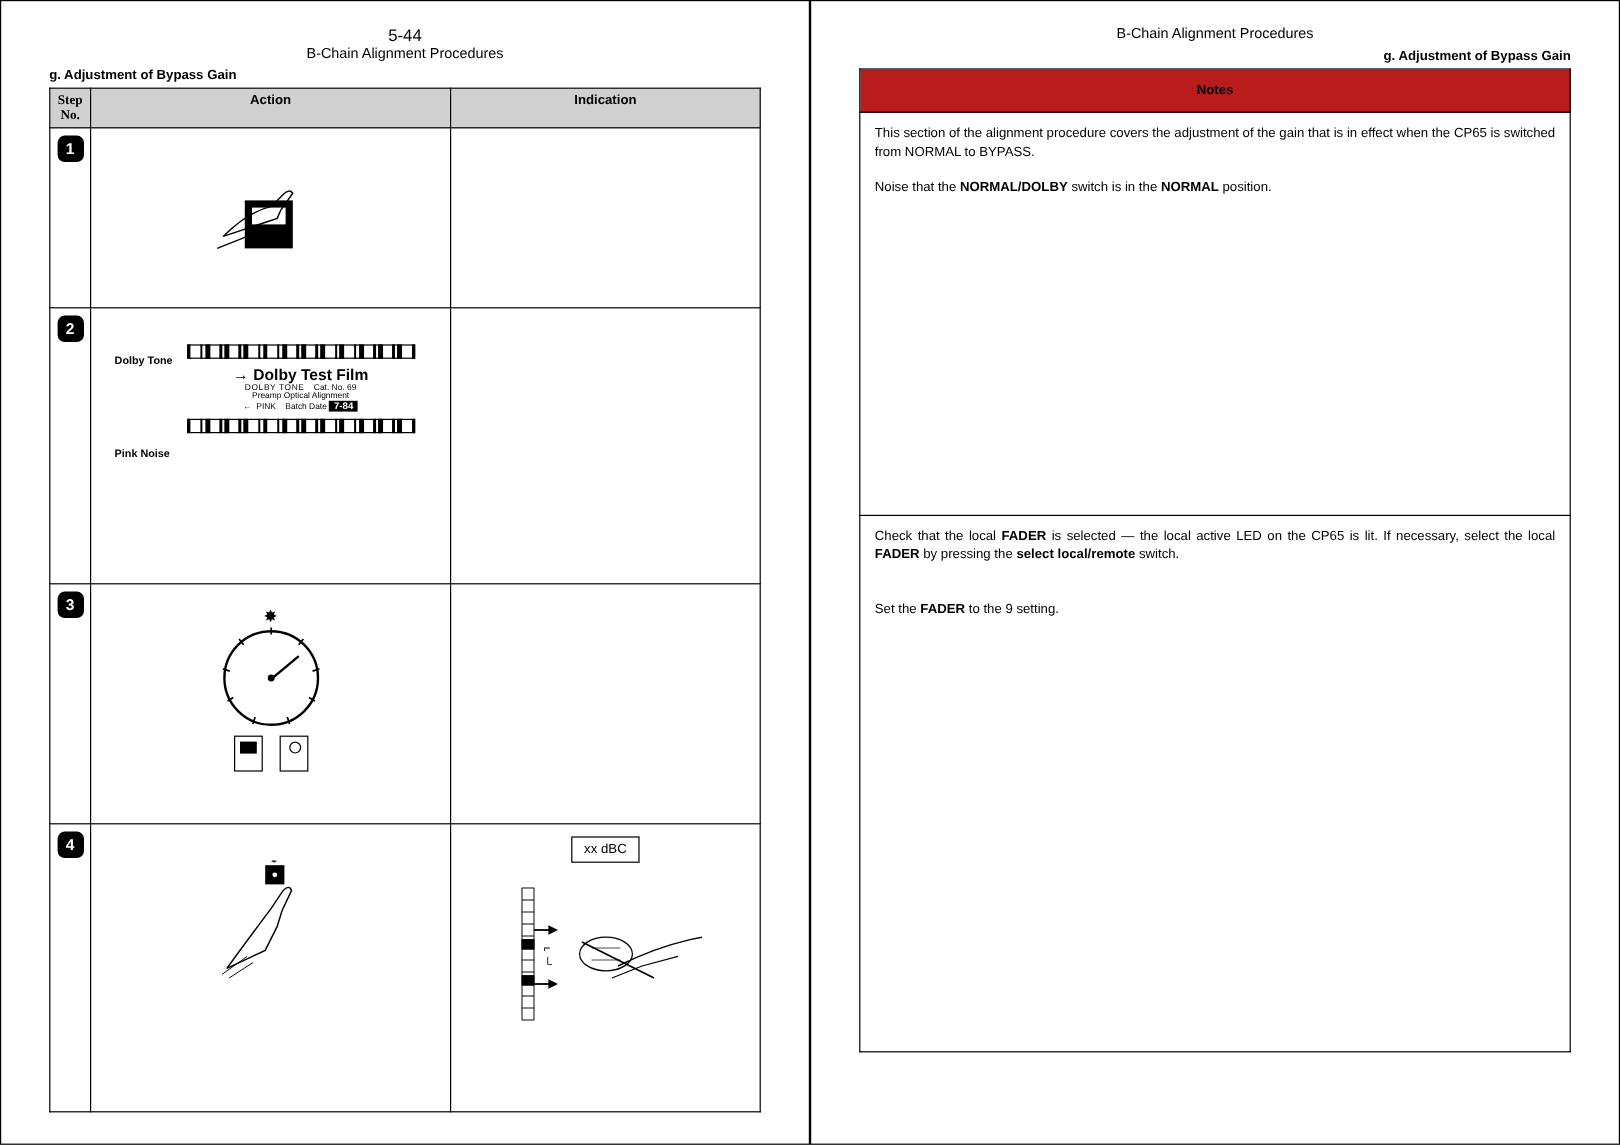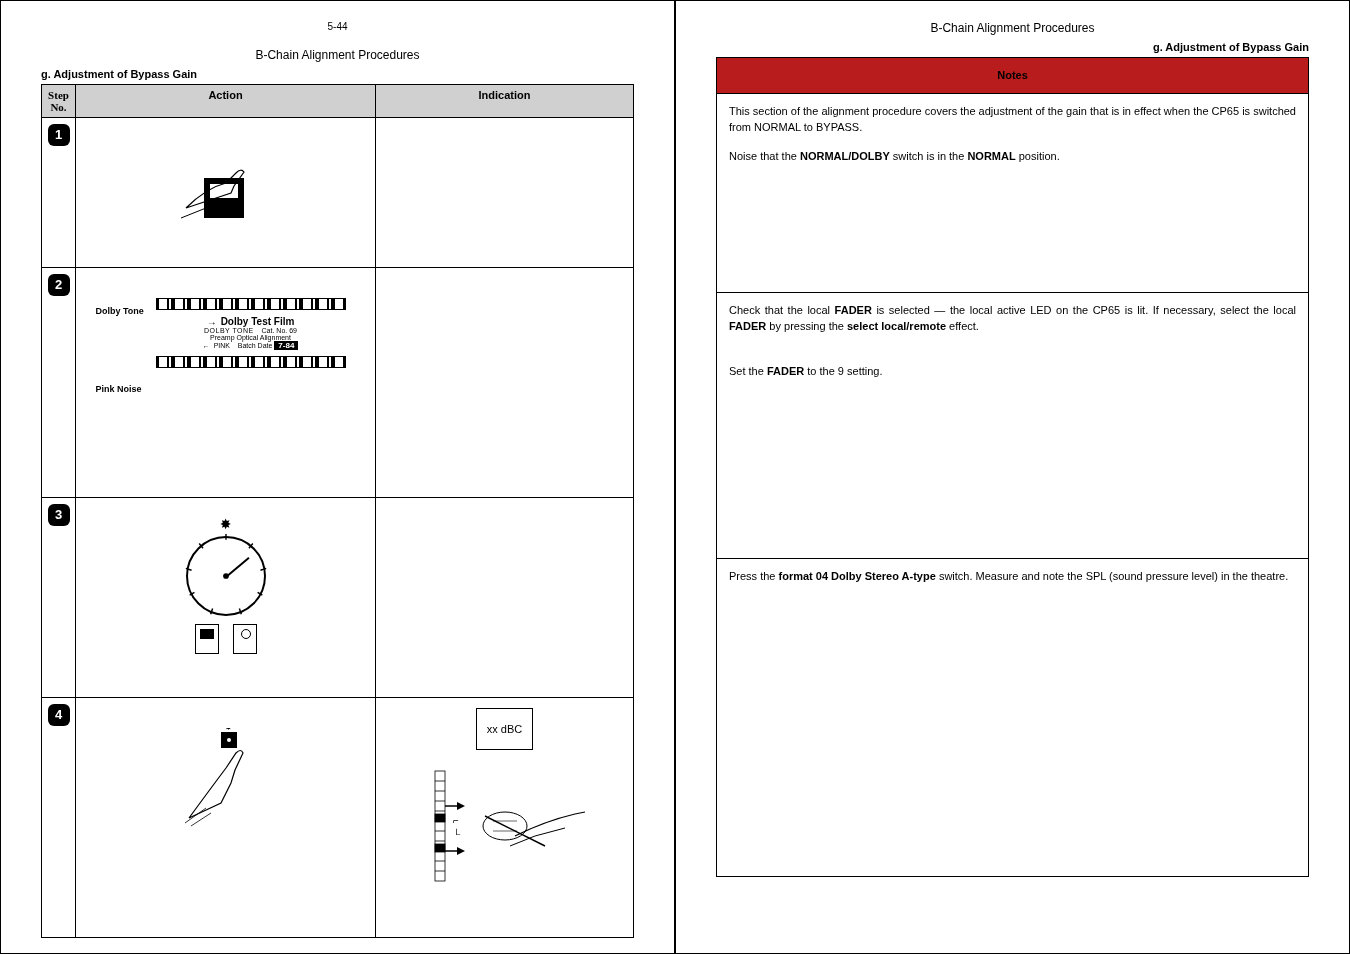--- a/index.html
+++ b/index.html
@@ -12,23 +12,22 @@
   }
   .page {
     width: 675px;
     height: 954px;
     border: 1px solid #000;
     padding: 20px 40px 30px 40px;
     position: relative;
     background: #fff;
   }
   .page-num {
-    font-size: 10px;
-    text-align: center;
-    margin-bottom: 16px;
+    font-size: 14px;
+    text-align: center;
   }
   .chain-title {
     font-size: 12px;
     text-align: center;
     margin-bottom: 6px;
   }
   .sub-left {
     font-size: 11px;
     font-weight: bold;
     margin-bottom: 4px;
@@ -148,21 +147,21 @@
     width: 24px; height: 30px; border: 1.5px solid #000; position: relative;
   }
   .mini-ind::after {
     content: ""; position: absolute; width: 8px; height: 8px; border: 1.5px solid #000;
     border-radius: 50%; left: 7px; top: 4px;
   }
 
   
   .hand-btn { width: 90px; height: 100px; margin: 20px auto 0; }
   .ind4-box {
-    display: inline-block; border: 1.5px solid #000; padding: 14px 10px;
+    display: inline-block; border: 1.5px solid #000; padding: 4px 10px;
     font-size: 11px; margin-bottom: 16px;
   }
   .meter-hand { width: 180px; height: 120px; margin: 0 auto; position: relative; }
 
   
   .rtable {
     width: 100%;
     border: 1.5px solid #000;
     border-collapse: collapse;
     height: 820px;
@@ -214,21 +213,21 @@
         <td class="ind-cell"></td>
       </tr>
 
       <tr class="row-h2">
         <td class="step-cell"><span class="step-badge">2</span></td>
         <td class="action-cell">
           <div class="film-box">
             <span class="film-label-left" style="top:8px">Dolby Tone</span>
             <div class="sprockets"></div>
             <div class="film-mid">
-              <div style="font-weight:bold;font-size:10px"><span class="arrow-r"></span><span>Dolby Test Film</span></div>
+              <div style="font-weight:bold;font-size:13px"><span class="arrow-r"></span><span>Dolby Test Film</span></div>
               <div style="font-size:7px"><span style="letter-spacing:0.5px">DOLBY TONE</span>&nbsp;&nbsp;&nbsp;&nbsp;<span>Cat. No. 69</span></div>
               <div style="font-size:7px">Preamp Optical Alignment</div>
               <div style="font-size:7px"><span class="arrow-l"></span><span>PINK</span>&nbsp;&nbsp;&nbsp;&nbsp;<span>Batch Date</span> <span class="batch">7-84</span></div>
             </div>
             <span class="film-label-left" style="top:86px">Pink Noise</span>
             <div class="sprockets"></div>
           </div>
         </td>
         <td class="ind-cell"></td>
       </tr>
@@ -326,29 +325,22 @@
         <td>
           <p class="note-p">This section of the alignment procedure covers the adjustment of the gain that is in effect when the CP65 is switched from NORMAL to BYPASS.</p>
           <p class="note-p">
             <span>Noise that the </span><strong>NORMAL/DOLBY</strong><span> switch is in the </span><strong>NORMAL</strong><span> position.</span>
           </p>
         </td>
       </tr>
       <tr style="height:200px">
         <td>
           <p class="note-p">
-            <span>Check that the local </span><strong>FADER</strong><span> is selected  —  the local active LED on the CP65 is lit.  If necessary, select the local </span><strong>FADER</strong><span> by pressing the </span><strong>select local/remote</strong><span> effect.</span>
+            <span>Check that the local </span><strong>FADER</strong><span> is selected  —  the local active LED on the CP65 is lit.  If necessary, select the local </span><strong>FADER</strong><span> by pressing the </span><strong>select local/remote</strong><span> switch.</span>
           </p>
           <p class="note-p" style="margin-top:30px">
             <span>Set the </span><strong>FADER</strong><span> to the 9 setting.</span>
           </p>
         </td>
       </tr>
-      <tr style="height:240px">
-        <td>
-          <p class="note-p">
-            <span>Press the </span><strong>format 04 Dolby Stereo A-type</strong><span> switch.   Measure and note the SPL (sound pressure level) in the theatre.</span>
-          </p>
-        </td>
-      </tr>
     </tbody>
   </table>
 </div>
 
 </body></html>

